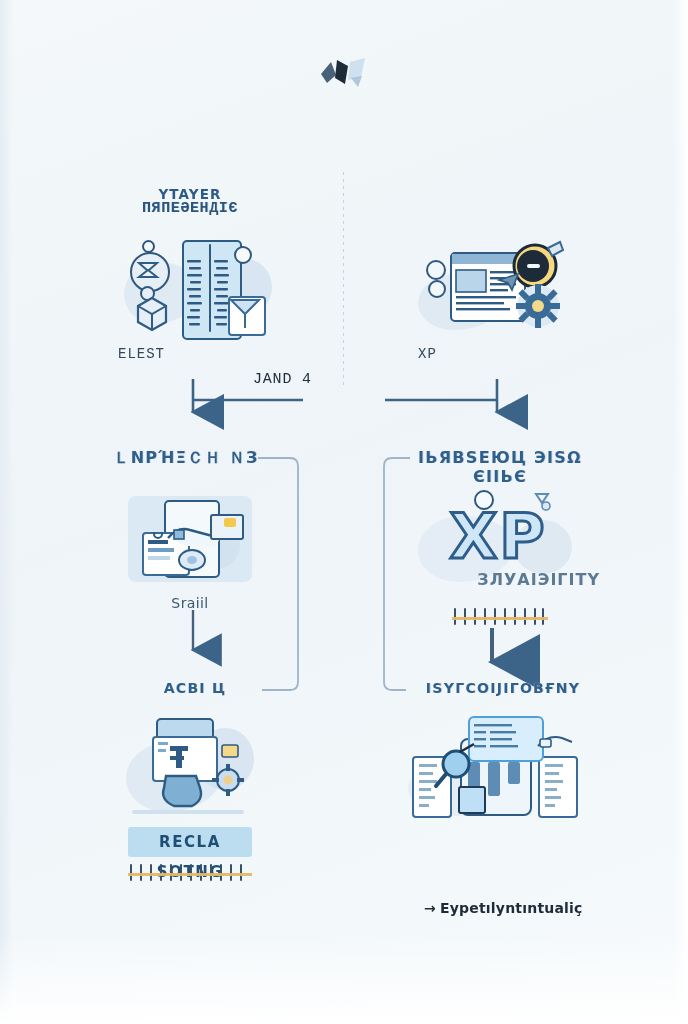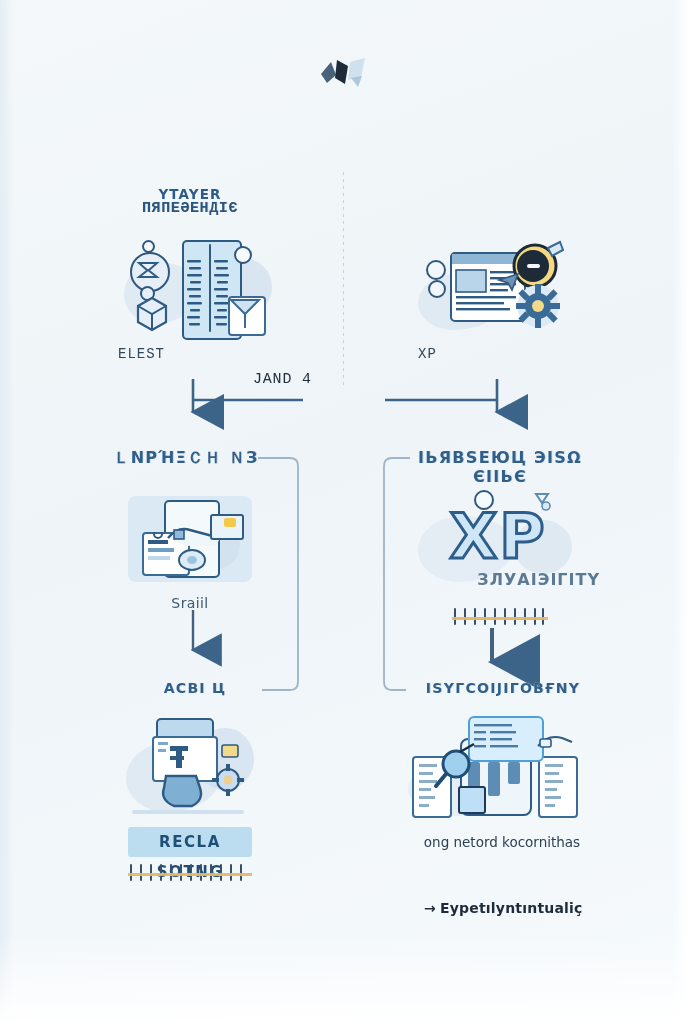--- a/index.html
+++ b/index.html
@@ -558,20 +558,19 @@
       <path d="M30 10 L44 2" stroke="#1f2d3c" stroke-width="2.4"></path>
     </svg>
     <div class="sq" style="left:50px;top:70px;width:24px;height:24px;border-radius:3px;background:#bedff5;border-color:#1f3a55;"></div>
     <svg style="position:absolute;left:126px;top:14px;" width="42" height="26" viewBox="0 0 42 26">
       <path d="M4 16 Q14 4 28 8 L38 12" fill="none" stroke="#2e5b84" stroke-width="2"></path>
       <rect x="6" y="9" width="11" height="8" rx="2" fill="#e9f3fa" stroke="#2e5b84" stroke-width="1.6"></rect>
     </svg>
   </div>
 
   <div class="para" style="left:404px;top:832px;width:196px;">
-    <div>ong netord kocornithas</div>
   </div>
 
   <div class="bullet-row" style="left:424px;top:900px;">
     <span class="ar">→</span><span>Eypetılyntıntualiç</span>
   </div>
 
 </div>
 
 </body></html>

